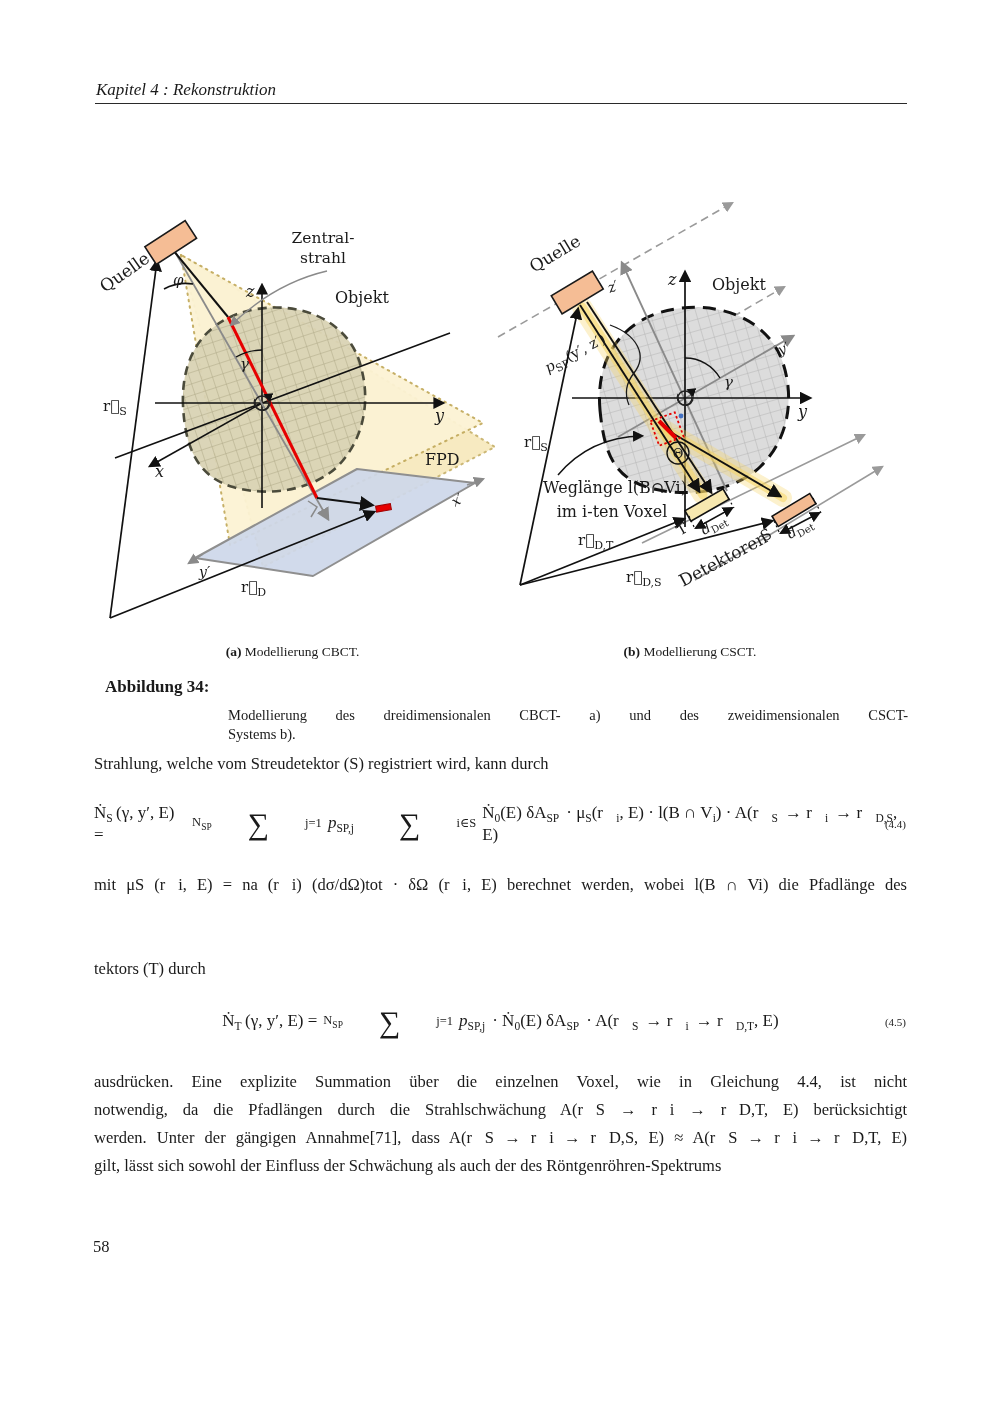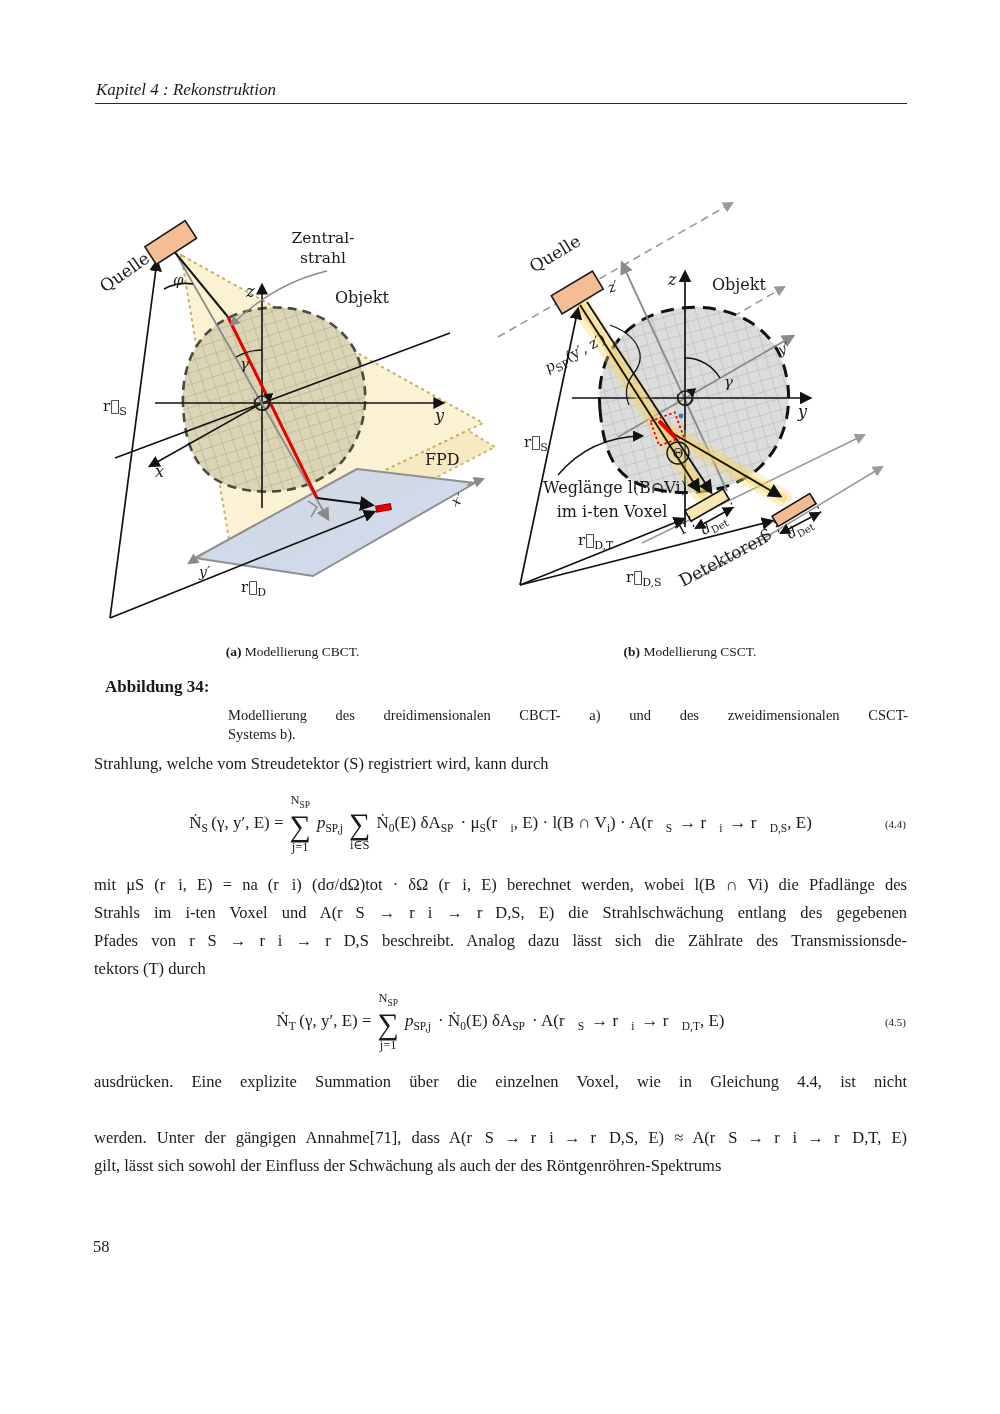--- a/index.html
+++ b/index.html
@@ -18,22 +18,22 @@
   .cap-text{position:absolute;left:228px;top:706px;width:680px;font-size:14.5px;line-height:19px;}
   .cap-l1{text-align:justify;text-align-last:justify;}
 
   .body-line{position:absolute;left:94px;width:813px;font-size:16.5px;line-height:28px;}
   .jline{text-align:justify;text-align-last:justify;}
 
   .eq{position:absolute;left:94px;width:813px;display:flex;align-items:center;justify-content:center;
       font-size:17px;}
   .eq sub{font-size:11.5px;}
   .eq .gap{margin-left:7px;}
-  .sum{display:inline-flex;flex-direction:column;align-items:center;line-height:1.05;
-       font-size:12.5px;margin:0 6px;}
+  .sum{display:inline-flex;flex-direction:row;align-items:center;line-height:1.05;
+       font-size:12.5px;margin:0 6px;gap:36px;}
   .sum .sum-sym{font-size:30px;line-height:1;}
   .sum sub{font-size:9.5px;}
   .eq-num{position:absolute;right:1px;font-size:11px;}
   .mi{font-style:italic;}
   .pagenum{position:absolute;left:93px;top:1237px;font-size:16.5px;}
 </style>
 </head>
 <body>
 
 <div class="page">
@@ -252,34 +252,33 @@
     <span class="sum">
       <span>&nbsp;</span>
       <span class="sum-sym">∑</span>
       <span>i∈S</span>
     </span>
     <span><span>Ṅ</span><sub>0</sub><span>(E) δA</span><sub>SP</sub><span class="gap">· μ</span><sub>S</sub><span>(r⃗</span><sub>i</sub><span>, E) · l(B ∩ V</span><sub>i</sub><span>) · A(r⃗</span><sub>S</sub><span class="gap">→ r⃗</span><sub>i</sub><span class="gap">→ r⃗</span><sub>D,S</sub><span>, E)</span></span>
     <span class="eq-num">(4.4)</span>
   </div>
 
   <div class="body-line jline" style="top:871px;">mit μS (r⃗i, E) = na (r⃗i) (dσ/dΩ)tot · δΩ (r⃗i, E) berechnet werden, wobei l(B ∩ Vi) die Pfadlänge des</div>
-  <div class="body-line jline" style="top:899px;">Strahls im i-ten Voxel und A(r⃗S → r⃗i → r⃗D,S, E) die Strahlschwächung entlang des gegebenen</div>
-  <div class="body-line jline" style="top:927px;">Pfades von r⃗S → r⃗i → r⃗D,S beschreibt. Analog dazu lässt sich die Zählrate des Transmissionsde-</div>
   <div class="body-line" style="top:955px;">tektors (T) durch</div>
 
   <div class="eq" style="top:986px;height:72px;">
     <span><span>Ṅ</span><sub>T</sub> <span>(γ, y′, E) =</span></span>
     <span class="sum">
       <span><span>N</span><sub>SP</sub></span>
       <span class="sum-sym">∑</span>
       <span>j=1</span>
     </span>
     <span><span class="mi">p</span><sub>SP,j</sub></span>
     <span><span class="gap">· Ṅ</span><sub>0</sub><span>(E) δA</span><sub>SP</sub><span class="gap">· A(r⃗</span><sub>S</sub><span class="gap">→ r⃗</span><sub>i</sub><span class="gap">→ r⃗</span><sub>D,T</sub><span>, E)</span></span>
     <span class="eq-num">(4.5)</span>
   </div>
 
   <div class="body-line jline" style="top:1068px;">ausdrücken. Eine explizite Summation über die einzelnen Voxel, wie in Gleichung 4.4, ist nicht</div>
+  <div class="body-line jline" style="top:1096px;">notwendig, da die Pfadlängen durch die Strahlschwächung A(r⃗S → r⃗i → r⃗D,T, E) berücksichtigt</div>
   <div class="body-line jline" style="top:1124px;">werden. Unter der gängigen Annahme[71], dass A(r⃗S → r⃗i → r⃗D,S, E) ≈ A(r⃗S → r⃗i → r⃗D,T, E)</div>
   <div class="body-line" style="top:1152px;">gilt, lässt sich sowohl der Einfluss der Schwächung als auch der des Röntgenröhren-Spektrums</div>
 
   <div class="pagenum">58</div>
 </div>
 
 </body></html>

